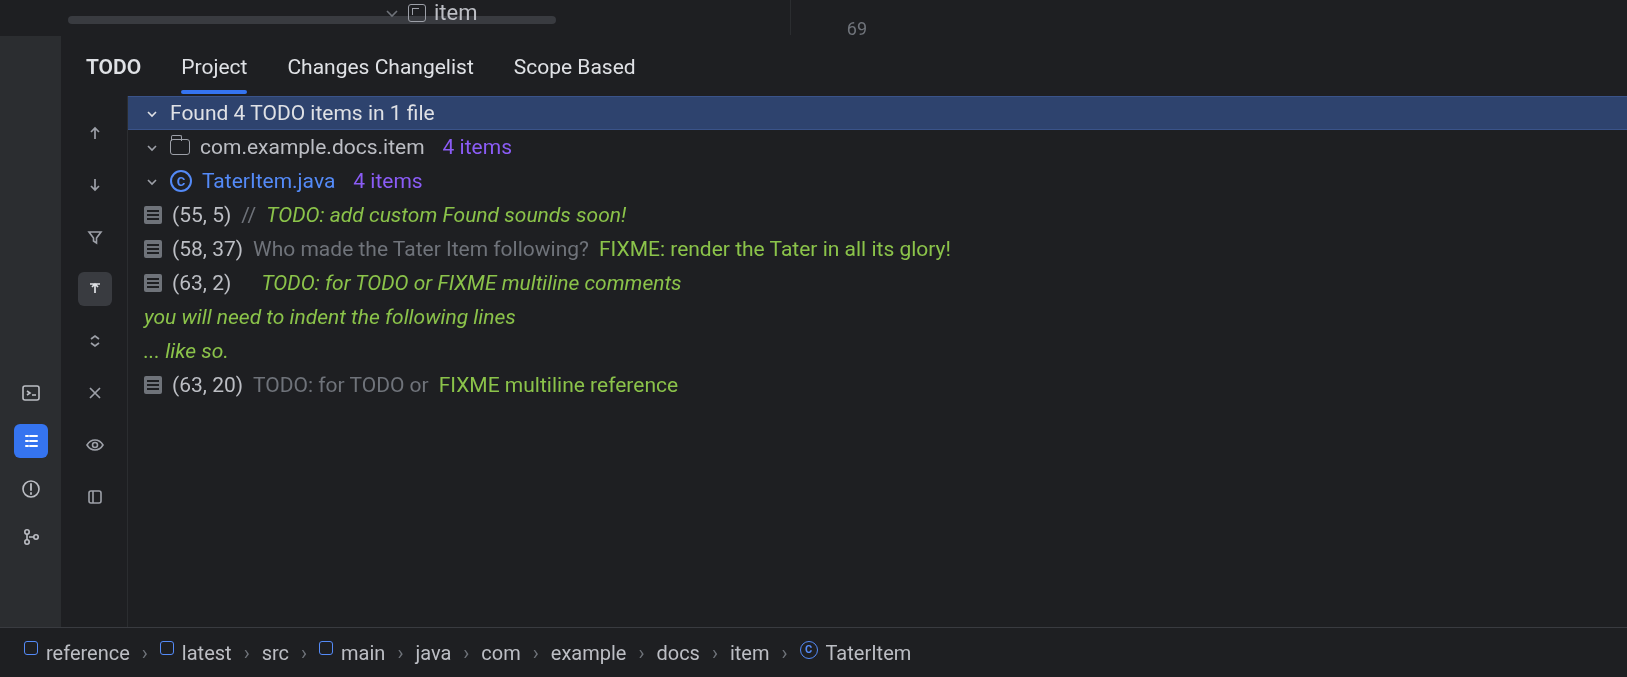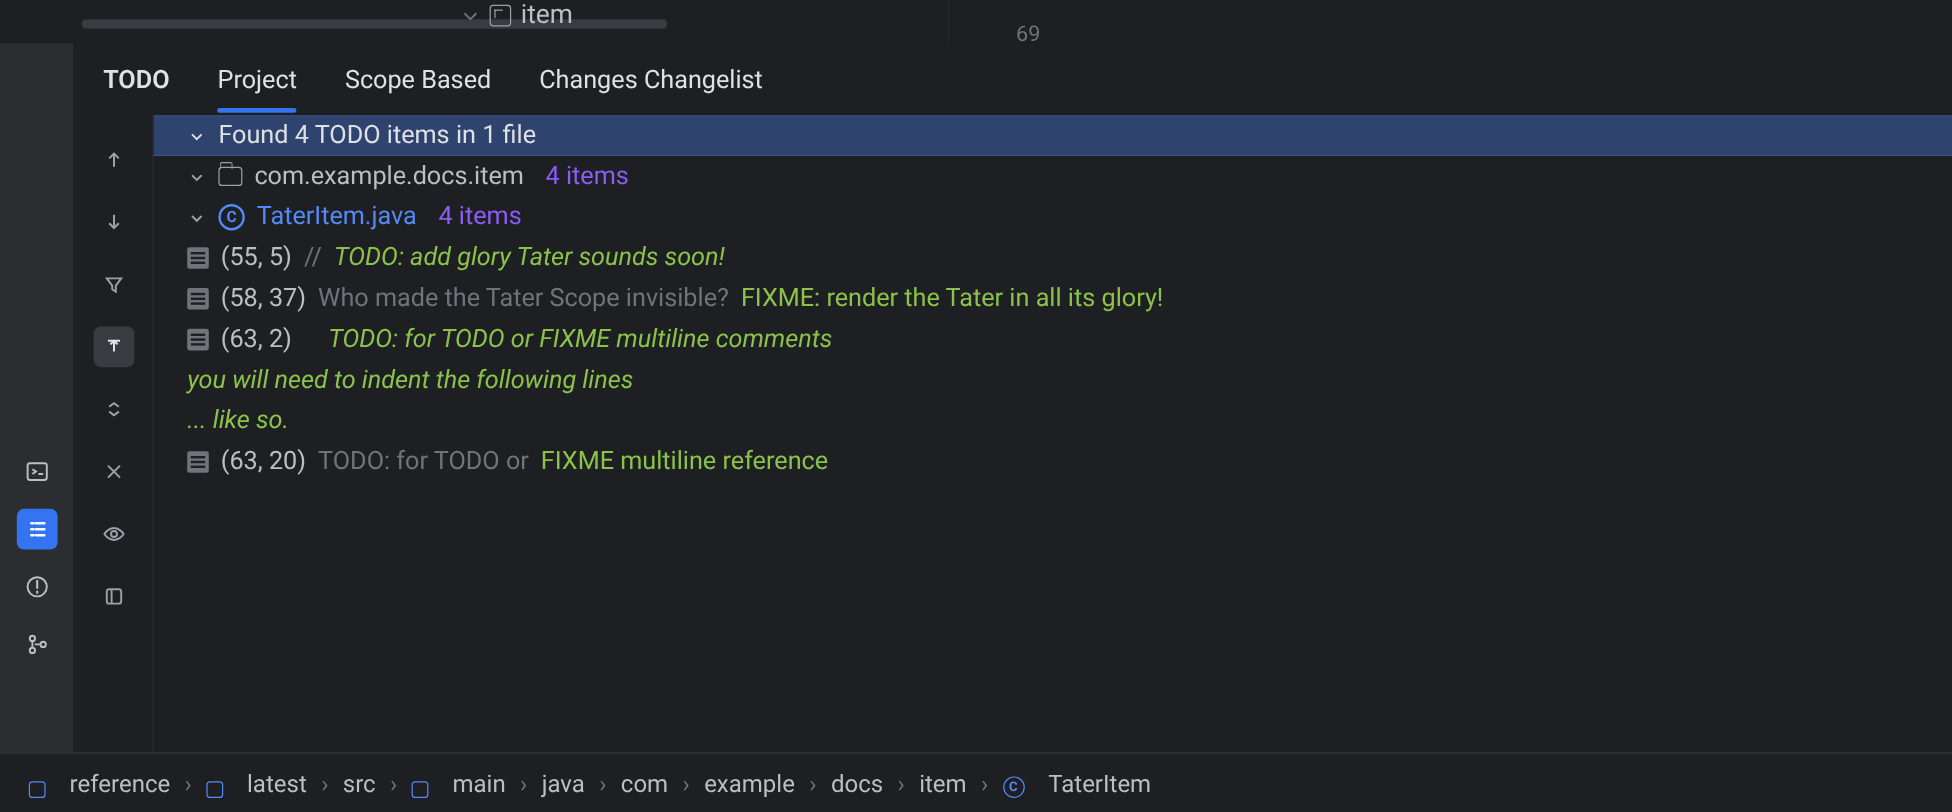--- a/index.html
+++ b/index.html
@@ -101,21 +101,21 @@
   }
   .gutter .g-icon {
     width: 34px; height: 34px; display:flex; align-items:center; justify-content:center;
     color: #9da0a8; cursor: pointer; border-radius: 6px;
   }
   .gutter .g-icon.sel { background: #393b40; color: #dfe1e5; }
 
   .tree { flex: 1; overflow: auto; padding-top: 0; }
   .tree .row {
     display: flex; align-items: center; gap: 10px;
-    height: 34px; padding-left: 28px;
+    height: 34px; padding-left: 16px;
     font-size: 21px;
     white-space: nowrap;
   }
   .tree .row.selected { background: #2e436e; border-top: 1px solid #3a5389; border-bottom: 1px solid #3a5389; }
   .tree .chev {
     width: 16px; color: #9da0a8; display:inline-flex; justify-content:center;
     transform: translateY(1px);
   }
   .tree .folder-icon {
     width: 20px; height: 16px; border: 1.5px solid #9da0a8; border-radius: 3px;
@@ -151,21 +151,21 @@
   
   .breadcrumbs {
     height: 50px;
     border-top: 1px solid #393b40;
     display: flex; align-items: center; gap: 12px;
     padding-left: 24px;
     background: #1e1f22;
     font-size: 20px;
     color: #bcbec4;
   }
-  .breadcrumbs .crumb { display: flex; align-items: flex-end; gap: 20px; cursor: pointer; }
+  .breadcrumbs .crumb { display: flex; align-items: flex-start; gap: 8px; cursor: pointer; }
   .breadcrumbs .sep { color: #6f737a; }
   .sq {
     width: 14px; height: 14px; border: 1.8px solid #548af7; border-radius: 3px;
   }
   .circ {
     width: 18px; height: 18px; border: 1.8px solid #548af7; border-radius: 50%;
     color: #548af7; font-size: 11px; font-weight:700; display:flex; align-items:center; justify-content:center;
   }
 
   svg { display: block; }
@@ -216,22 +216,22 @@
           <path d="M6 7v6M8 10h5" stroke="currentColor" stroke-width="1.6"></path>
         </svg>
     </div>
   </div>
 
   <div class="panel">
 
     <div class="tabs">
       <div class="tab todo">TODO</div>
       <div class="tab active">Project</div>
+      <div class="tab">Changes Changelist</div>
       <div class="tab">Scope Based</div>
-      <div class="tab">Changes Changelist</div>
     </div>
 
     <div class="body-row">
 
       <div class="gutter">
         <div class="g-icon">
           <svg width="18" height="18" viewBox="0 0 18 18">
               <path d="M9 15V4M5 8l4-4 4 4" fill="none" stroke="currentColor" stroke-width="1.7"></path>
             </svg>
         </div>
@@ -307,31 +307,31 @@
         </div>
 
         <div class="row ind3">
           <span class="file-item-icon">
               <span></span>
               <span></span>
               <span></span>
             </span>
           <span class="pos">(55, 5)</span>
           <span class="dim">// </span>
-            <span class="todo">TODO: add glory Tater sounds soon!</span>
+            <span class="todo">TODO: add custom Found sounds soon!</span>
         </div>
 
         <div class="row ind3">
           <span class="file-item-icon">
               <span></span>
               <span></span>
               <span></span>
             </span>
           <span class="pos">(58, 37)</span>
-          <span class="plain">Who made the Tater Scope invisible? </span>
+          <span class="plain">Who made the Tater Item following? </span>
             <span class="fixme">FIXME: render the Tater in all its glory!</span>
         </div>
 
         <div class="row ind3">
           <span class="file-item-icon">
               <span></span>
               <span></span>
               <span></span>
             </span>
           <span class="pos">(63, 2)</span>

